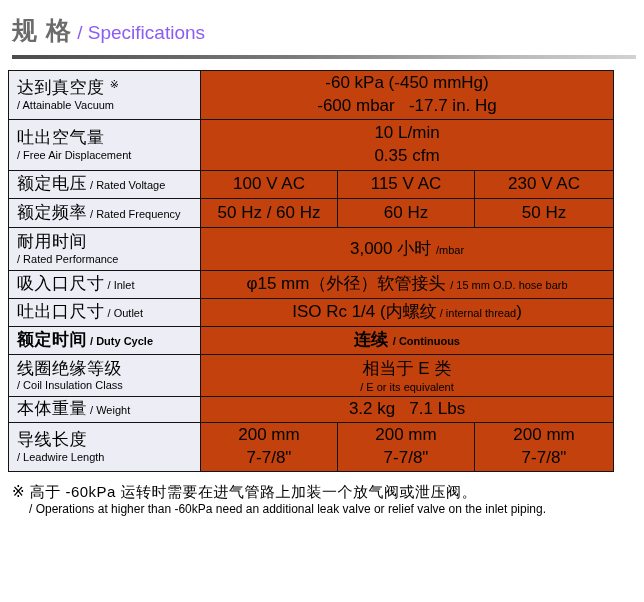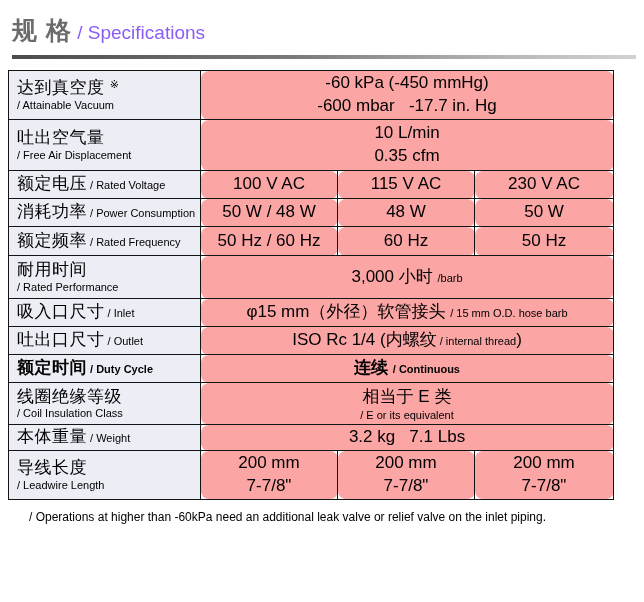--- a/index.html
+++ b/index.html
@@ -31,25 +31,24 @@
   }
   table.spec th, table.spec td { border: 1px solid #141414; }
   table.spec th {
     background: #edeef5;
     font-weight: normal;
     text-align: left;
     padding: 2px 4px 2px 8px;
     vertical-align: middle;
   }
   table.spec td {
-    background: #fca5a5;
+    background: #c2410c;
     text-align: center;
     vertical-align: middle;
     padding: 1px 2px;
-    border-radius: 8px;
   }
   .lz { font-size: 17px; line-height: 1.2; letter-spacing: 0.5px; }
   .le { font-size: 11px; line-height: 1.2; color: #000; }
   .label-inline .lz, .label-inline .le { display: inline; }
   .mark { font-size: 11px; vertical-align: 5px; }
   .vl { font-size: 17px; line-height: 1.35; white-space: pre-wrap; }
   .vs { font-size: 11px; white-space: pre-wrap; }
   tr.r0 td, tr.r0 th { height: 49px; }
   tr.r1 td, tr.r1 th { height: 51px; }
   tr.r2 td, tr.r2 th { height: 28px; }
@@ -110,40 +109,34 @@
       </td>
     </tr>
 
     <tr class="r2">
       <th class="label-inline"><span class="lz">额定电压</span><span class="le"> / Rated Voltage</span></th>
       <td><span class="vl">100 V AC</span></td>
       <td><span class="vl">115 V AC</span></td>
       <td><span class="vl">230 V AC</span></td>
     </tr>
 
-    <tr class="r3">
-      <th class="label-inline"><span class="lz">消耗功率</span><span class="le"> / Power Consumption</span></th>
-      <td><span class="vl">50 W / 48 W</span></td>
-      <td><span class="vl">48 W</span></td>
-      <td><span class="vl">50 W</span></td>
-    </tr>
 
     <tr class="r4">
       <th class="label-inline"><span class="lz">额定频率</span><span class="le"> / Rated Frequency</span></th>
       <td><span class="vl">50 Hz / 60 Hz</span></td>
       <td><span class="vl">60 Hz</span></td>
       <td><span class="vl">50 Hz</span></td>
     </tr>
 
     <tr class="r5">
       <th>
         <div class="lz">耐用时间</div>
         <div class="le">/ Rated Performance</div>
       </th>
-      <td colspan="3"><span class="vl">3,000 小时 </span><span class="vs">/barb</span></td>
+      <td colspan="3"><span class="vl">3,000 小时 </span><span class="vs">/mbar</span></td>
     </tr>
 
     <tr class="r6">
       <th class="label-inline"><span class="lz">吸入口尺寸</span><span class="le"> / Inlet</span></th>
       <td colspan="3"><span class="vl">φ15 mm（外径）软管接头 </span><span class="vs">/ 15 mm O.D. hose barb</span></td>
     </tr>
 
     <tr class="r7">
       <th class="label-inline"><span class="lz">吐出口尺寸</span><span class="le"> / Outlet</span></th>
       <td colspan="3"><span class="vl">ISO Rc 1/4 (内螺纹</span><span class="vs"> / internal thread</span><span class="vl">)</span></td>
@@ -186,16 +179,17 @@
       </td>
       <td>
         <div class="vl">200 mm</div>
         <div class="vl">7-7/8"</div>
       </td>
     </tr>
   </tbody>
     </table>
 
   <div class="footnote">
+    <div class="fn-zh">※ 高于 -60kPa 运转时需要在进气管路上加装一个放气阀或泄压阀。</div>
     <div class="fn-en">/ Operations at higher than -60kPa need an additional leak valve or relief valve on the inlet piping.</div>
   </div>
 
 </div>
 
 </body></html>

